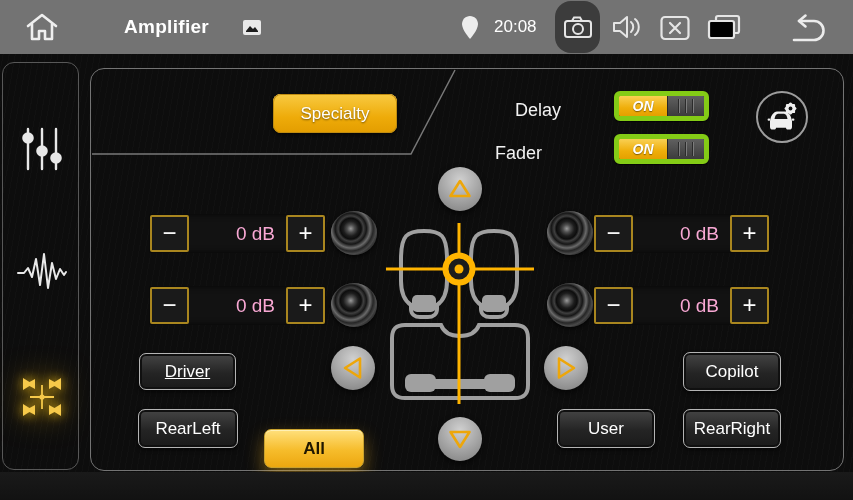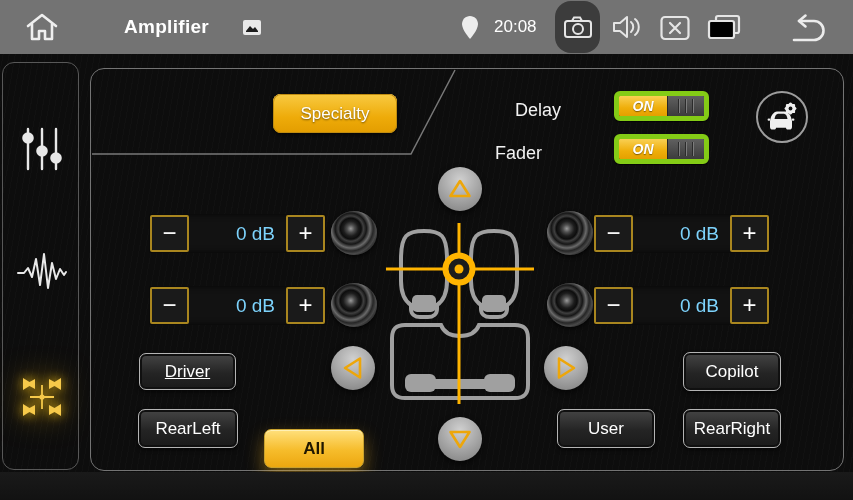--- a/index.html
+++ b/index.html
@@ -52,21 +52,21 @@
     border-right:1px solid #7d7d7d; }
 
   .car-btn { position:absolute; left:665px; top:22px; width:52px; height:52px;
     border:2px solid #9d9d9d; border-radius:50%; display:flex; align-items:center; justify-content:center; cursor:pointer; }
 
   
   .gain-bar { position:absolute; width:177px; height:39px; background:#121212; border-radius:3px;
     display:flex; align-items:center; justify-content:space-between; box-shadow:inset 0 0 6px rgba(0,0,0,.8); }
   .step-btn { width:39px; height:37px; margin:1px; background:#1a1a1a; border:2px solid #a9861f;
     border-radius:2px; color:#fff; font-size:24px; line-height:32px; text-align:center; cursor:pointer; }
-  .gain-value { color:#7dd3fc; font-size:19px;margin-left:36px; }
+  .gain-value { color:#f9a8d4; font-size:19px;margin-left:36px; }
   .speaker { position:absolute; width:46px; height:44px; border-radius:50%;
     background:radial-gradient(circle at 43% 40%, #9a9a9a 0%, #4f4f4f 10%, #1d1d1d 20%, #0d0d0d 28%,
       #3f3f3f 34%, #161616 42%, #6a6a6a 52%, #262626 60%, #484848 68%, #181818 76%, #555 85%, #0c0c0c 95%);
     box-shadow:0 2px 4px rgba(0,0,0,.7), inset 0 0 2px rgba(255,255,255,.2); }
 
   
   .dir-btn { position:absolute; width:44px; height:44px; border-radius:50%;
     background:radial-gradient(circle at 50% 30%, #d0d0d0, #a2a2a2 55%, #7c7c7c 100%);
     box-shadow:0 3px 6px rgba(0,0,0,.6); display:flex; align-items:center; justify-content:center; cursor:pointer; }
 

